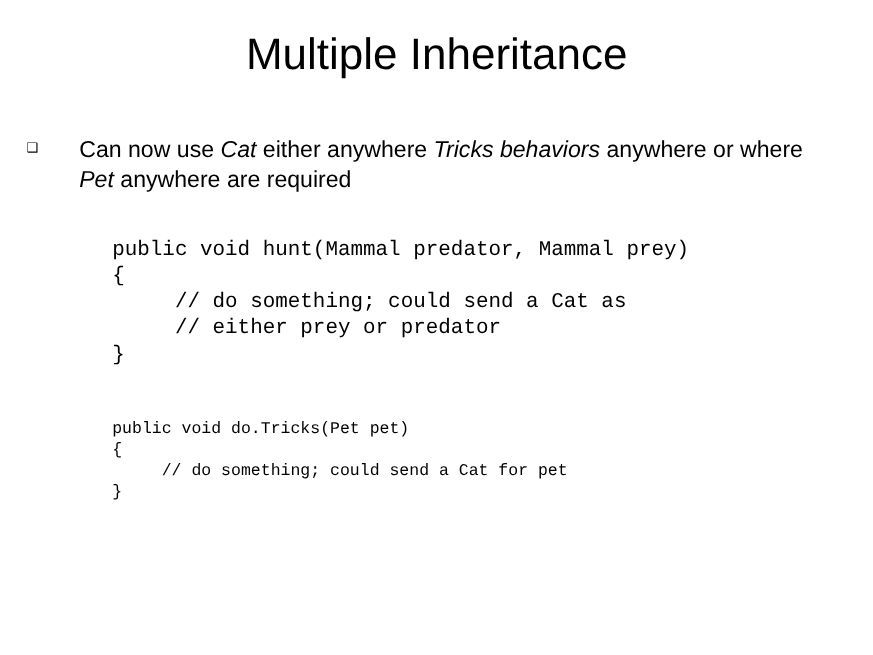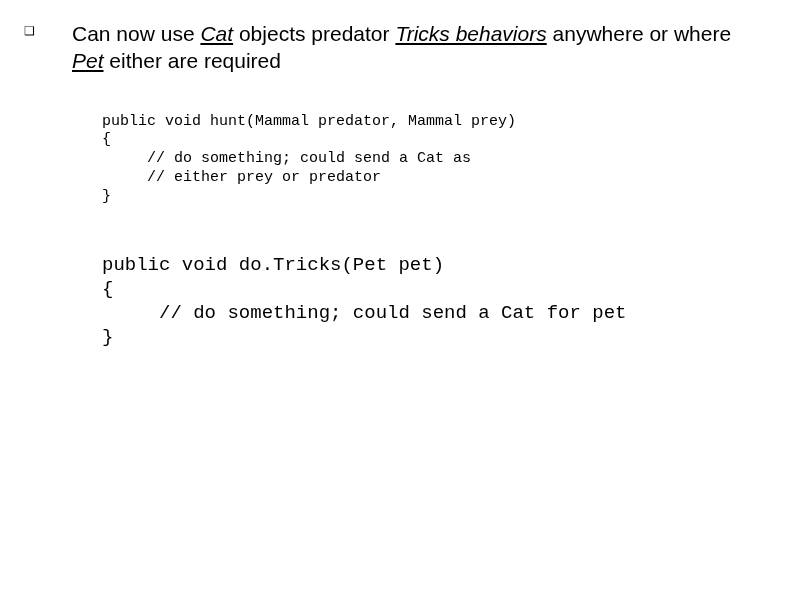--- a/index.html
+++ b/index.html
@@ -40,48 +40,48 @@
       width: 48px;
       flex-shrink: 0;
     }
     .bullet-text {
       font-size: 21px;
       line-height: 1.3;
       font-family: Arial, Helvetica, sans-serif;
     }
     .italic {
       font-style: italic;
-      text-decoration: underline;
     }
     .code-block {
       font-family: "Courier New", Courier, monospace;
-      font-size: 15px;
+      font-size: 19px;
       white-space: pre;
       margin-left: 72px;
       margin-top: 38px;
       line-height: 1.25;
     }
     .code-block-2 {
       font-family: "Courier New", Courier, monospace;
-      font-size: 19px;
+      font-size: 15px;
       white-space: pre;
       margin-left: 72px;
       margin-top: 48px;
       line-height: 1.25;
     }
   </style>
 </head>
 <body>
 
 <div class="slide">
+  <h1 class="title">Multiple Inheritance</h1>
 
   <div class="content-row">
     <span class="bullet-icon">❑</span>
     <div class="bullet-text">
-      <span>Can now use </span><span class="italic">Cat</span><span> objects predator </span><span class="italic">Tricks behaviors</span><span> anywhere or where </span><span class="italic">Pet</span><span> either are required</span>
+      <span>Can now use </span><span class="italic">Cat</span><span> either anywhere </span><span class="italic">Tricks behaviors</span><span> anywhere or where </span><span class="italic">Pet</span><span> anywhere are required</span>
     </div>
   </div>
 
   <div class="code-block"><span>public void hunt(Mammal predator, Mammal prey)</span>
 <span>{</span>
 <span>     // do something; could send a Cat as</span>
 <span>     // either prey or predator</span>
 <span>}</span></div>
 
   <div class="code-block-2"><span>public void do.Tricks(Pet pet)</span>

